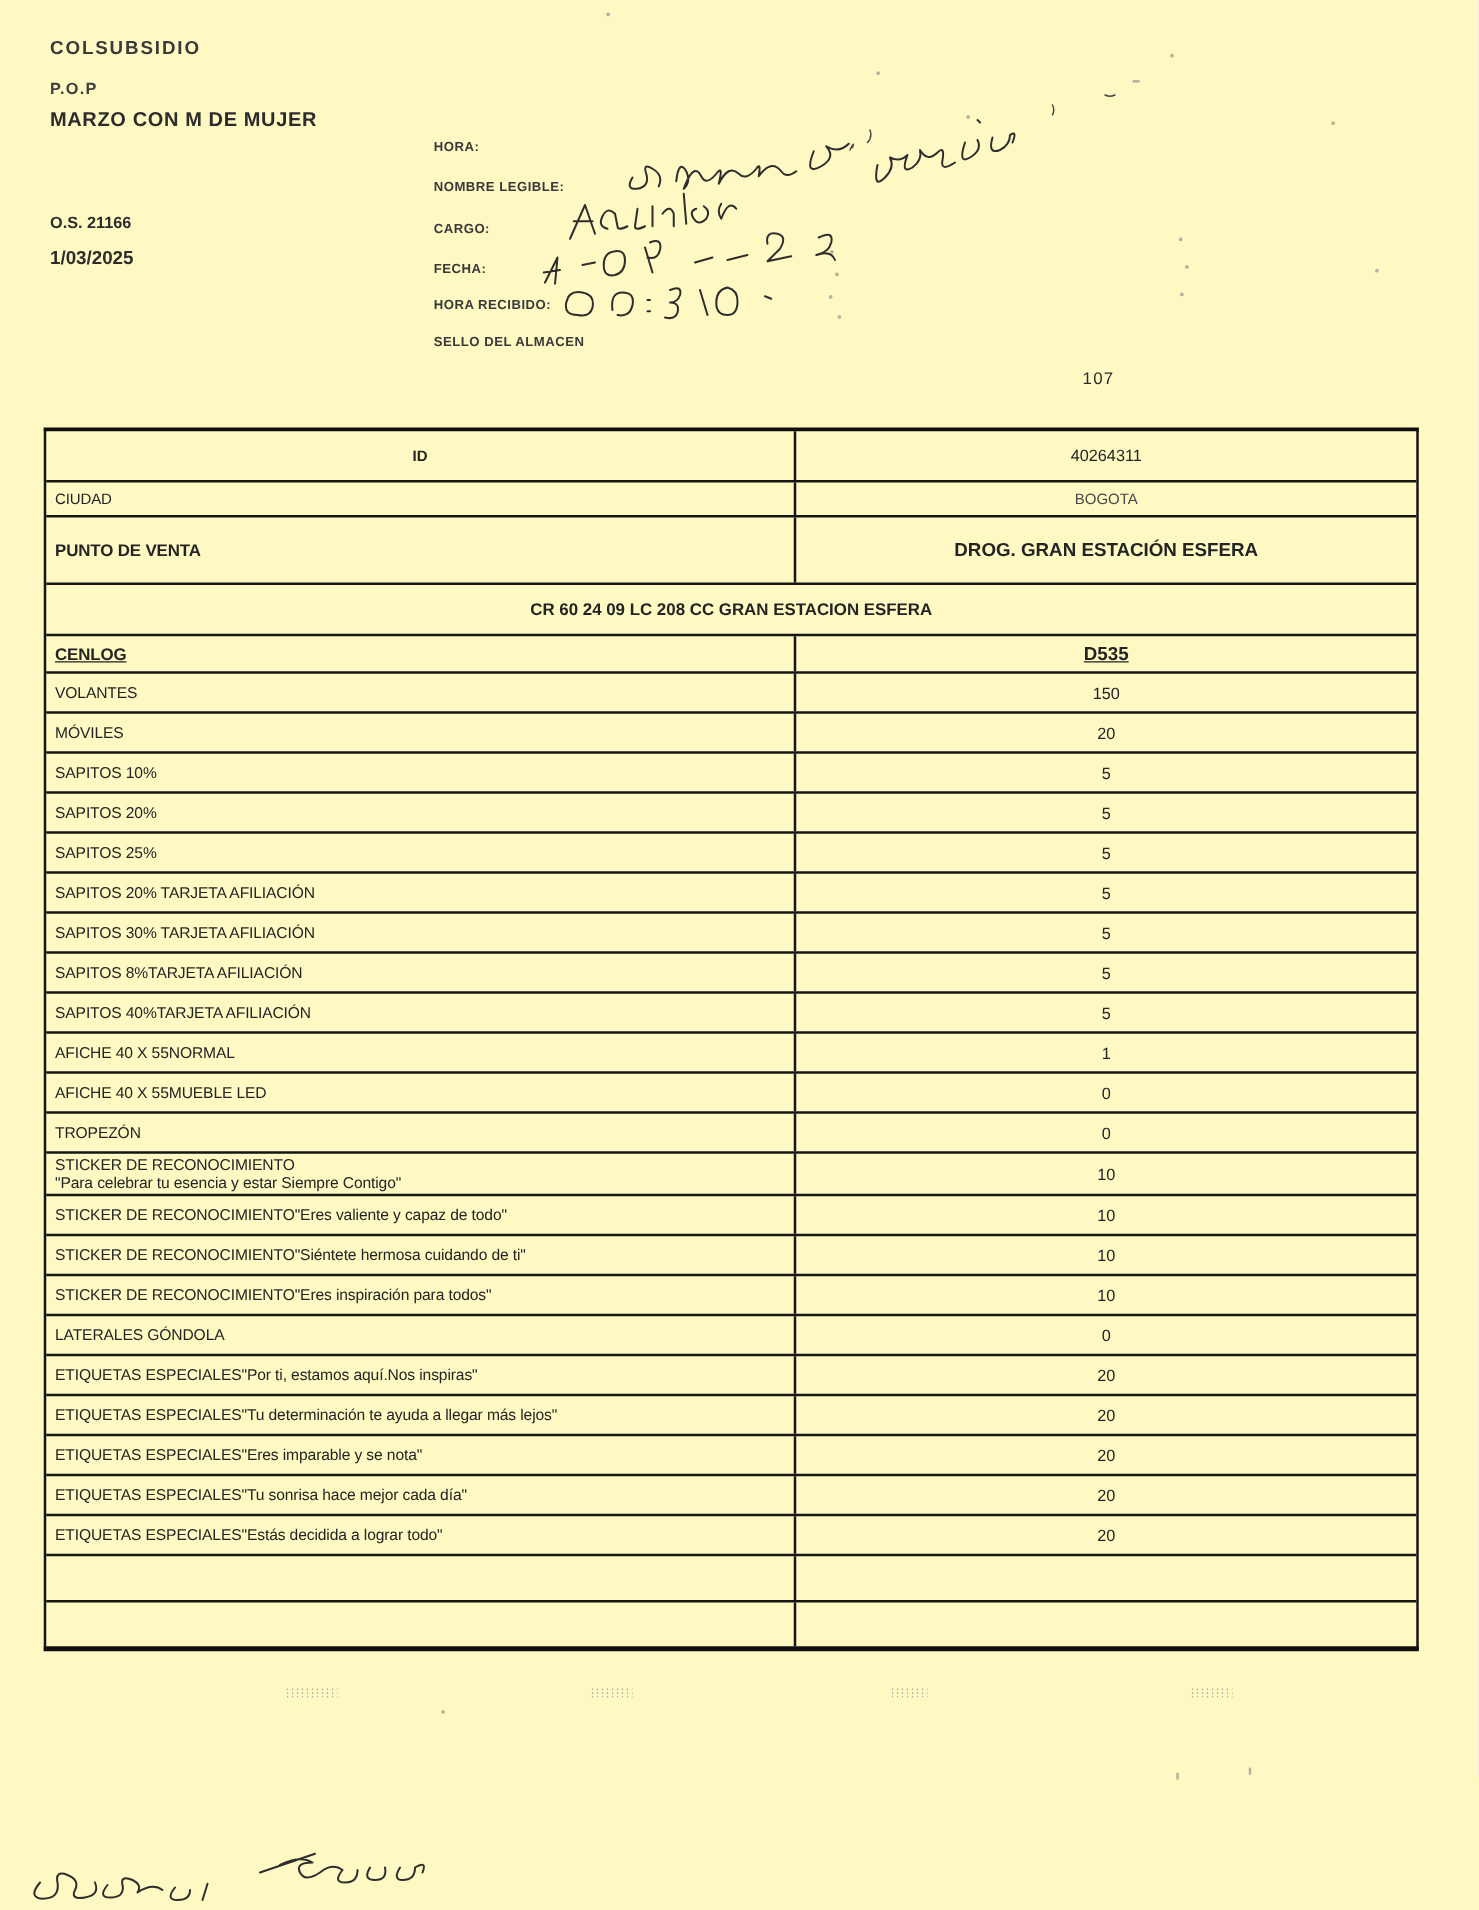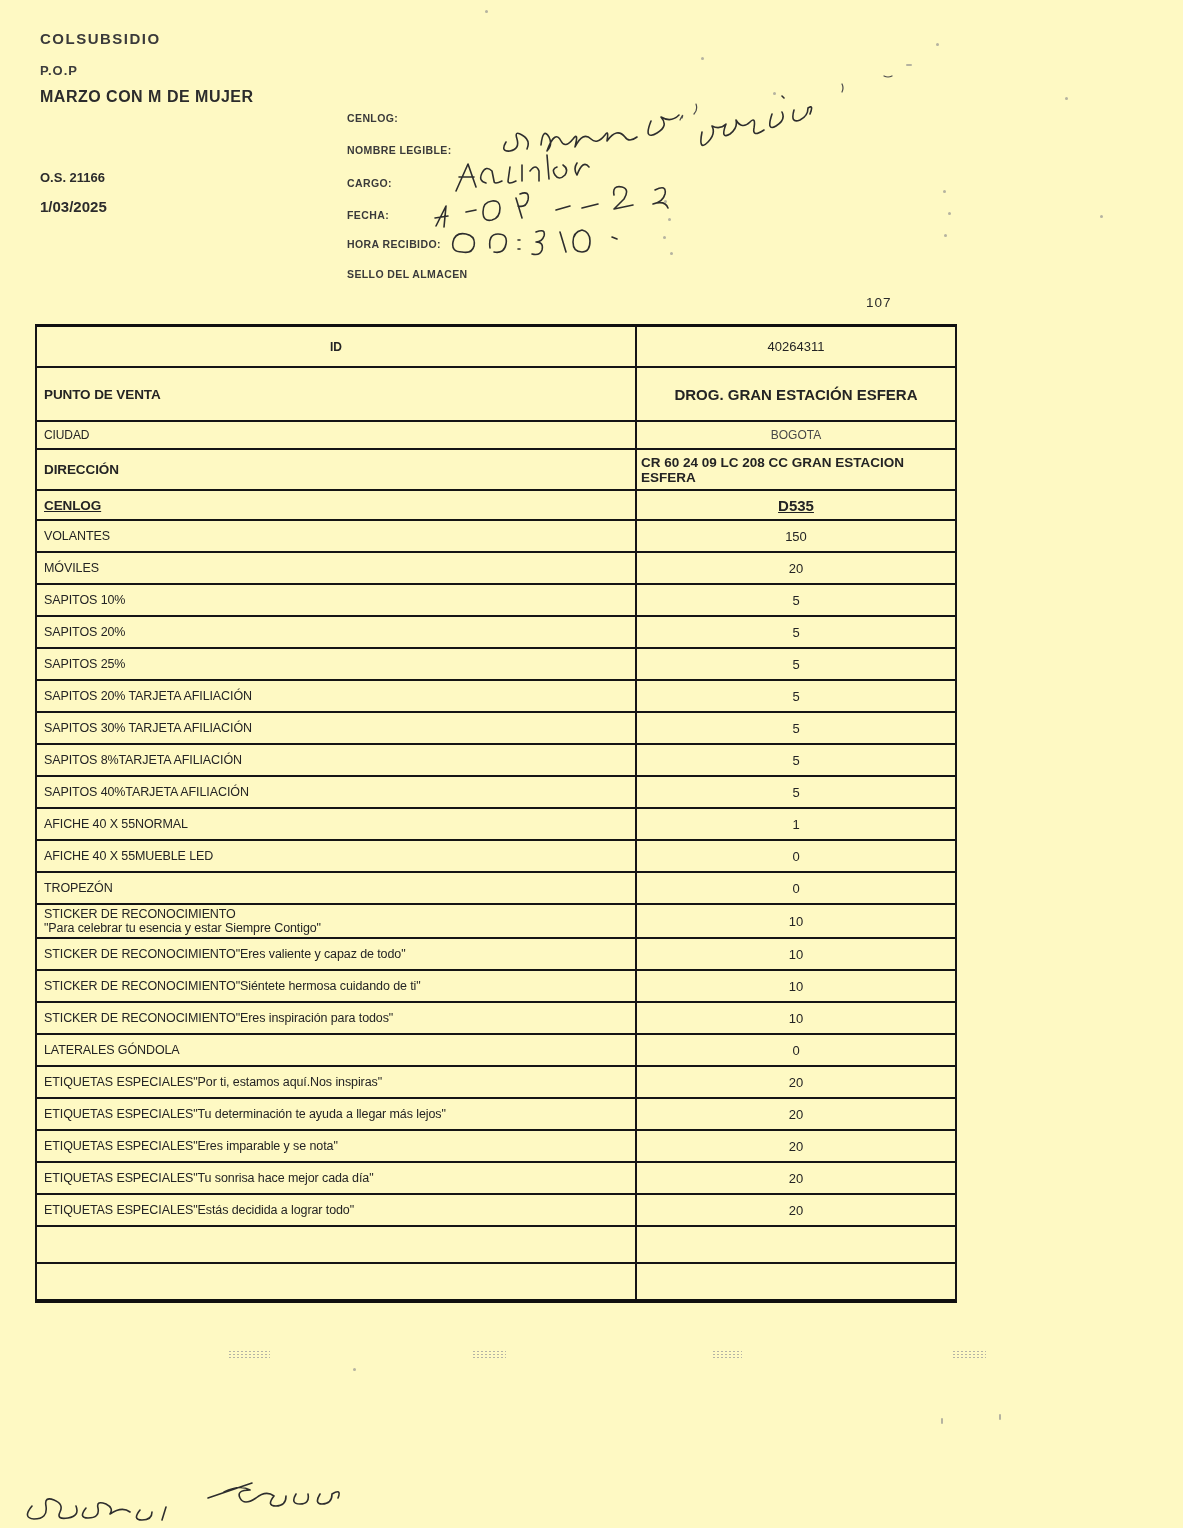--- a/index.html
+++ b/index.html
@@ -20,21 +20,21 @@
   .flabel{font-size:10.5px; font-weight:bold; letter-spacing:.4px; color:#3a3a3a;}
   .f-firma{left:347px; top:112px;}
   .f-nombre{left:347px; top:144px;}
   .f-cargo{left:347px; top:177px;}
   .f-fecha{left:347px; top:209px;}
   .f-hora{left:347px; top:238px;}
   .f-sello{left:347px; top:268px;}
   .pageno{left:866px; top:295px; font-size:13.5px; color:#2b2b2b; letter-spacing:1px;}
   
   .doc-table{
-    left:35px; top:324px; width:922px;
+    left:35px; top:342px; width:1100px;
     border-left:2px solid #151515; border-right:2px solid #151515;
     border-top:3px solid #101010; border-bottom:4px solid #101010;
     box-sizing:border-box;
   }
   .t-row{display:flex; border-top:2px solid #151515; box-sizing:border-box;}
   .doc-table > .t-row:first-child{border-top:none;}
   .cell-l{
     width:600px; box-sizing:border-box; border-right:2px solid #151515;
     padding:2px 4px 2px 7px; display:flex; align-items:center;
     white-space:pre-line; font-size:12.5px; letter-spacing:-.1px; color:#242424;
@@ -72,21 +72,21 @@
 
 <div class="page">
 
   <div class="abs company">COLSUBSIDIO</div>
   <div class="abs program">P.O.P</div>
   <div class="abs campaign">MARZO CON M DE MUJER</div>
   <div class="abs order">O.S. 21166</div>
   <div class="abs odate">1/03/2025</div>
 
 
-  <div class="abs flabel f-firma">CENLOG:</div>
+  <div class="abs flabel f-firma">HORA:</div>
   <div class="abs flabel f-nombre">NOMBRE LEGIBLE:</div>
   <div class="abs flabel f-cargo">CARGO:</div>
   <div class="abs flabel f-fecha">FECHA:</div>
   <div class="abs flabel f-hora">HORA RECIBIDO:</div>
   <div class="abs flabel f-sello">SELLO DEL ALMACEN</div>
 
   <div class="abs pageno">107</div>
 
   <svg class="abs hand" width="1183" height="1528" viewBox="0 0 1183 1528" aria-hidden="true">
 
@@ -120,30 +120,29 @@
     <div class="abs spk" style="left:1065px; top:97px;"></div>
     <div class="abs spk" style="left:1100px; top:215px;"></div>
   </div>
 
   <div class="abs doc-table">
 
     <div class="t-row h-id">
       <div class="cell-l lbl-center b fs12">ID</div>
       <div class="cell-v">40264311</div>
     </div>
+    <div class="t-row h-ciu">
+      <div class="cell-l fs12">CIUDAD</div>
+      <div class="cell-v fs12 faded">BOGOTA</div>
+    </div>
     <div class="t-row h-pdv">
       <div class="cell-l b fs14">PUNTO DE VENTA</div>
       <div class="cell-v b fs15">DROG. GRAN ESTACIÓN ESFERA</div>
     </div>
-    <div class="t-row h-ciu">
-      <div class="cell-l fs12">CIUDAD</div>
-      <div class="cell-v fs12 faded">BOGOTA</div>
-    </div>
     <div class="t-row h-dir">
-      <div class="cell-l b fs14">DIRECCIÓN</div>
       <div class="cell-v b fs14">CR 60 24 09 LC 208 CC GRAN ESTACION ESFERA</div>
     </div>
     <div class="t-row h-cen">
       <div class="cell-l b fs14">CENLOG</div>
       <div class="cell-v b fs15">D535</div>
     </div>
 
     <div class="items">
 
         <div class="t-row">

